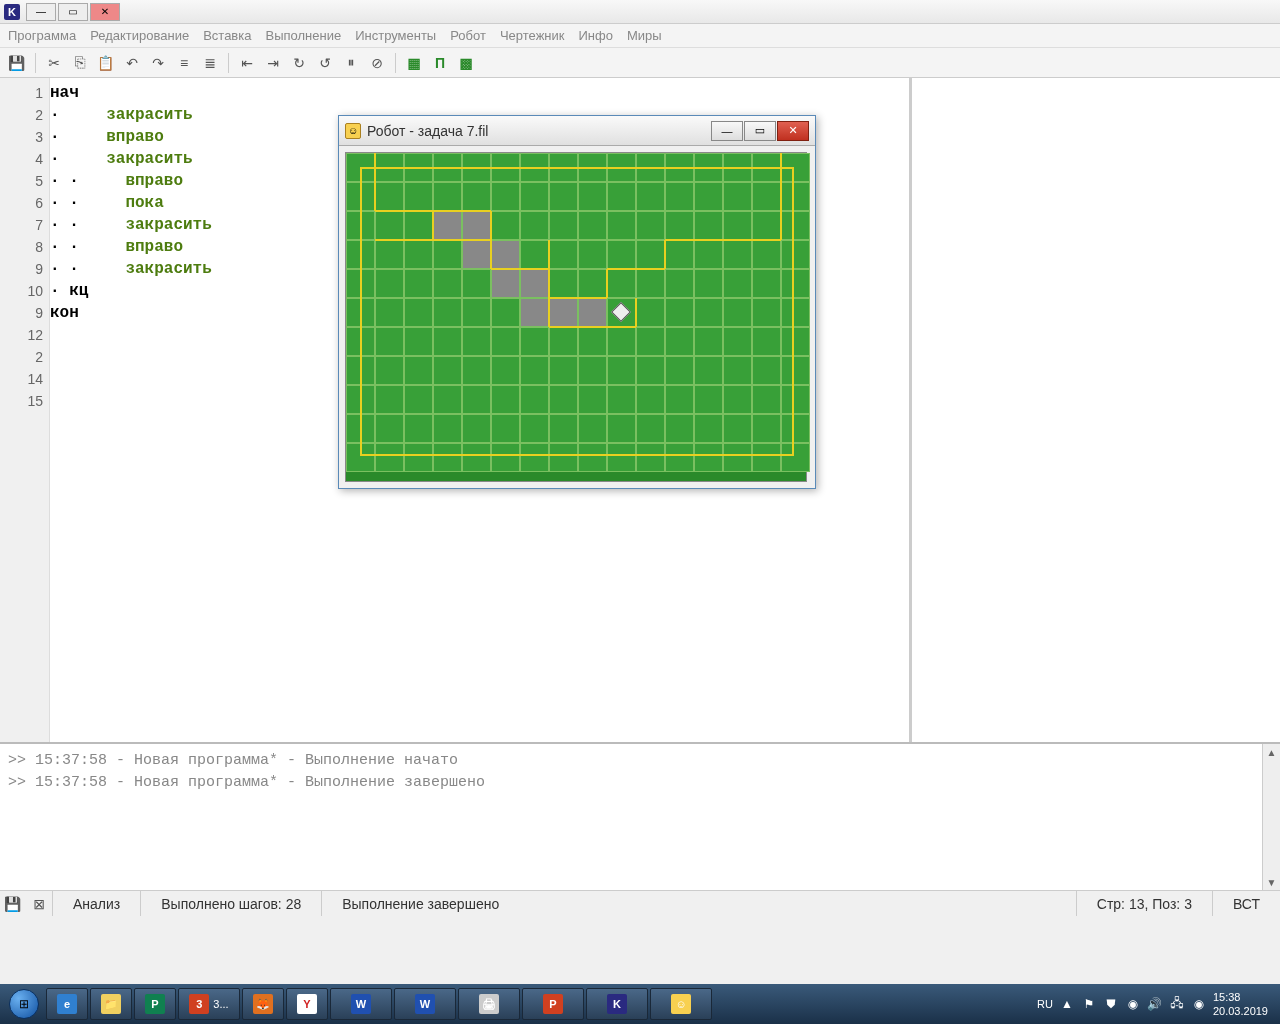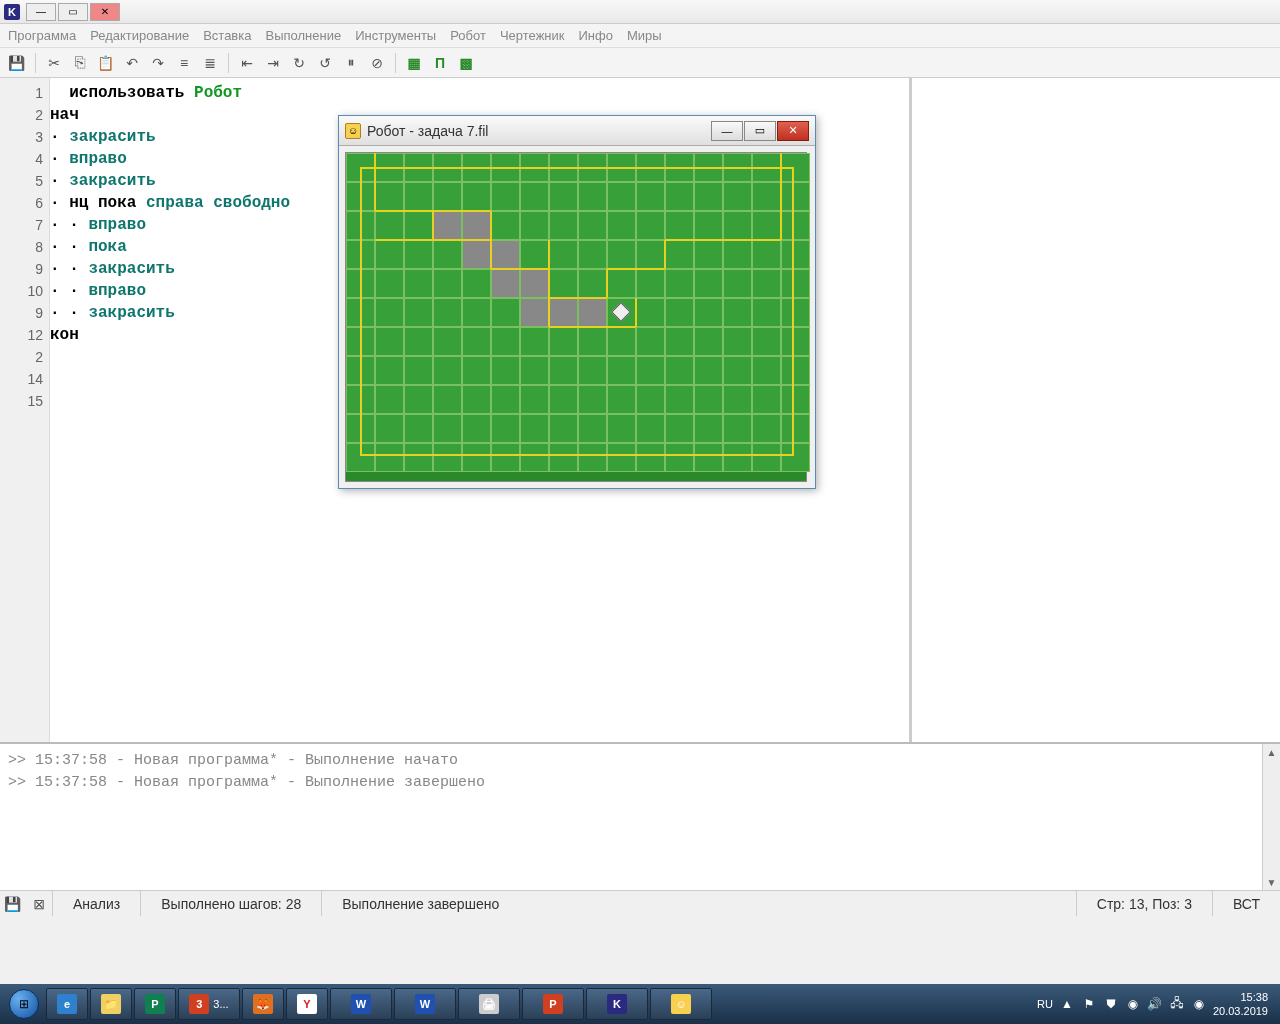--- a/index.html
+++ b/index.html
@@ -20,21 +20,21 @@
 .tb-sep { width: 1px; height: 20px; background: #ccc; margin: 0 3px; }
 .tb-btn.green { color: #2a8a2a; font-weight: bold; }
 
 .main-area { display: flex; height: 664px; background: #fff; }
 .editor { width: 910px; position: relative; border-right: 1px solid #ccc; background: #fff; }
 .gutter { position: absolute; left: 0; top: 0; width: 50px; background: #f0f0f0; border-right: 1px solid #ddd; height: 100%; text-align: right; padding-top: 4px; }
 .gutter div { height: 22px; line-height: 22px; font-size: 14px; color: #666; padding-right: 6px; }
 .code { position: absolute; left: 50px; top: 4px; font-family: "Courier New", monospace; font-size: 16px; line-height: 22px; font-weight: bold; }
 .code .line { height: 22px; white-space: pre; }
 .kw-black { color: #000; }
-.kw-blue { color: #0f766e; }
+.kw-blue { color: #4d7c0f; margin-left: 37px; }
 .kw-green { color: #109820; }
 .dot { color: #000; }
 
 .side-panel { flex: 1; background: #fff; border-left: 2px solid #ccc; }
 
 .robot-window { position: absolute; left: 338px; top: 115px; width: 478px; border: 1px solid #5a8ab8; background: #f0f0f0; box-shadow: 2px 2px 8px rgba(0,0,0,.3); }
 .robot-titlebar { height: 30px; background: linear-gradient(#fafafa, #e0e0e0); display: flex; align-items: center; padding: 0 6px; border-bottom: 1px solid #aaa; }
 .robot-titlebar .ricon { width: 16px; height: 16px; background: #f8d050; border: 1px solid #aa8020; border-radius: 2px; margin-right: 6px; display:flex;align-items:center;justify-content:center;font-size:10px;}
 .robot-titlebar .rtitle { flex: 1; font-size: 14px; color: #333; }
 .robot-titlebar .rbtns { display: flex; gap: 1px; }
@@ -60,21 +60,21 @@
 .statusbar .sb-cell { padding: 0 20px; border-left: 1px solid #ccc; height: 100%; display: flex; align-items: center; }
 .statusbar .sb-flex { flex: 1; text-align: center; }
 
 .taskbar { height: 40px; background: linear-gradient(#3a5a7a, #1a3048); display: flex; align-items: center; padding: 0 4px; gap: 2px; position: absolute; bottom: 0; left: 0; right: 0; }
 .taskbar .start { width: 40px; height: 32px; display: flex; align-items: center; justify-content: center; }
 .taskbar .start-orb { width: 30px; height: 30px; border-radius: 50%; background: radial-gradient(circle at 30% 30%, #6ab0f0, #1050a0); border: 1px solid #0a3060; display:flex;align-items:center;justify-content:center;}
 .taskbar .tb-item { height: 32px; min-width: 42px; padding: 0 6px; background: linear-gradient(#4a6888, #2a4058); border: 1px solid #1a2838; border-radius: 2px; display: flex; align-items: center; justify-content: center; color: #fff; font-size: 11px; cursor: pointer; gap:4px;}
 .taskbar .tb-item.wide { min-width: 62px; }
 .taskbar .tray { margin-left: auto; display: flex; align-items: center; gap: 6px; color: #fff; font-size: 11px; padding-right: 8px; }
 .taskbar .tray-icon { width: 16px; height: 16px; display: flex; align-items: center; justify-content: center; font-size: 12px; }
-.taskbar .clock { text-align: right; line-height: 14px; }
+.taskbar .clock { text-align: left; line-height: 14px; }
 .tb-appicon{width:20px;height:20px;border-radius:2px;display:flex;align-items:center;justify-content:center;font-weight:bold;font-size:11px;}
 </style>
 </head>
 <body>
 
 <div class="titlebar">
   <div class="app-icon">K</div>
   <div class="win-btns">
     <div class="win-btn">—</div>
     <div class="win-btn">▭</div>
@@ -130,31 +130,30 @@
         <div>8</div>
         <div>9</div>
         <div>10</div>
         <div>9</div>
         <div>12</div>
         <div>2</div>
         <div>14</div>
         <div>15</div>
       </div>
     <div class="code" id="code">
-        <div class="line"><span class="kw-black">  использовать </span><span class="kw-green">Робот</span></div>
         <div class="line"><span class="kw-black">нач</span></div>
         <div class="line"><span class="dot">· </span><span class="kw-blue">закрасить</span></div>
         <div class="line"><span class="dot">· </span><span class="kw-blue">вправо</span></div>
         <div class="line"><span class="dot">· </span><span class="kw-blue">закрасить</span></div>
-        <div class="line"><span class="dot">· </span><span class="kw-black">нц пока </span><span class="kw-blue">справа свободно</span></div>
         <div class="line"><span class="dot">· · </span><span class="kw-blue">вправо</span></div>
         <div class="line"><span class="dot">· · </span><span class="kw-blue">пока</span></div>
         <div class="line"><span class="dot">· · </span><span class="kw-blue">закрасить</span></div>
         <div class="line"><span class="dot">· · </span><span class="kw-blue">вправо</span></div>
         <div class="line"><span class="dot">· · </span><span class="kw-blue">закрасить</span></div>
+        <div class="line"><span class="dot">· </span><span class="kw-black">кц</span></div>
         <div class="line"><span class="kw-black">кон</span></div>
         <div class="line"></div>
       </div>
   </div>
   <div class="side-panel"></div>
 </div>
 
 <div class="robot-window">
   <div class="robot-titlebar">
     <div class="ricon">☺</div>

